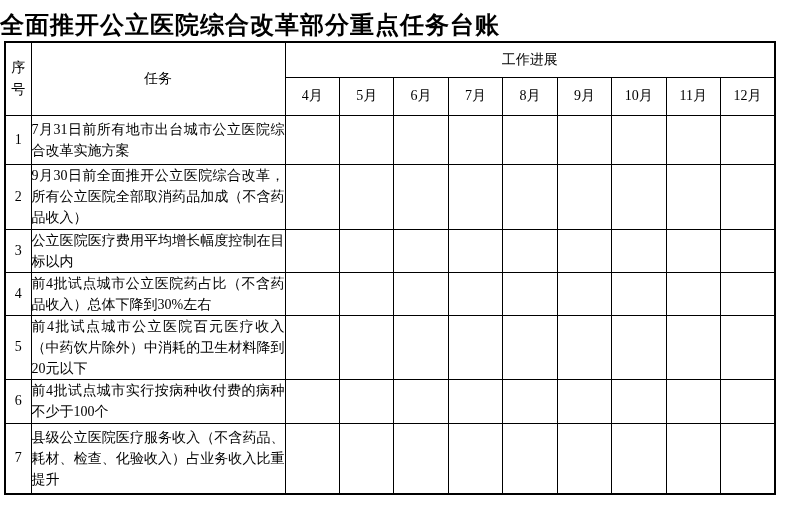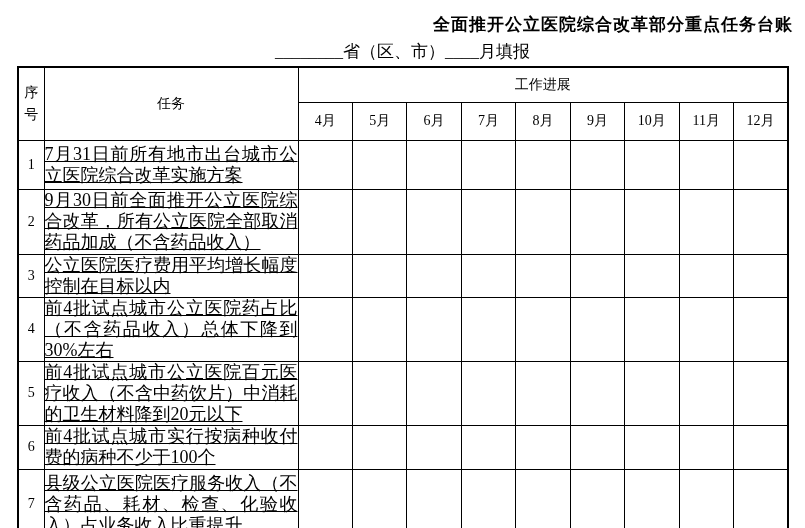--- a/index.html
+++ b/index.html
@@ -5,38 +5,38 @@
   * { box-sizing: border-box; }
   html, body { margin: 0; padding: 0; background: #ffffff; }
   body { font-family: "Liberation Serif", "DejaVu Serif", serif; color: #000; }
   .page {
     width: 805px;
     height: 528px;
     background: #fff;
     overflow: hidden;
   }
   .doc-title {
-    margin: 9px 12px 0 0;
-    text-align: right;
-    font-size: 17px;
+    margin: 9px 0 0 0;
+    text-align: left;
+    font-size: 24px;
     font-weight: 700;
     letter-spacing: 1px;
     line-height: 32px;
   }
   .doc-subtitle {
     text-align: center;
     font-size: 17px;
     line-height: 22px;
     margin: 0 0 3px 0;
   }
   table.ledger {
     border-collapse: collapse;
     table-layout: fixed;
     width: 772px;
-    margin-left: 17px;
+    margin-left: 4px;
     border: 2px solid #000;
   }
   table.ledger th, table.ledger td {
     border: 1px solid #000;
     padding: 0;
     font-weight: normal;
     overflow: hidden;
   }
   th.hdr {
     font-size: 14px;
@@ -45,36 +45,34 @@
     line-height: 22px;
   }
   tr.hdr-top { height: 35px; }
   tr.hdr-months { height: 38px; }
   td.no {
     text-align: center;
     vertical-align: middle;
     font-size: 14px;
   }
   td.task {
-    font-size: 18px;
+    font-size: 14px;
     line-height: 21px;
     padding: 2px 5px 2px 6px;
     text-align: justify;
     text-align-last: left;
     vertical-align: middle;
-    text-decoration: underline;
   }
   td.progress { background: #fff; }
 </style>
 </head>
 <body>
 
 <div class="page">
   <h1 class="doc-title">全面推开公立医院综合改革部分重点任务台账</h1>
-  <div class="doc-subtitle">________省（区、市）____月填报</div>
 
   <table class="ledger">
     <colgroup>
       <col style="width:26px">
       <col style="width:254px">
       <col>
         <col>
         <col>
         <col>
         <col>
@@ -149,21 +147,21 @@
           <td class="progress"></td>
           <td class="progress"></td>
           <td class="progress"></td>
           <td class="progress"></td>
           <td class="progress"></td>
           <td class="progress"></td>
           <td class="progress"></td>
         </tr>
         <tr style="height: 60px;">
           <td class="no">5</td>
-          <td class="task">前4批试点城市公立医院百元医疗收入（不含中药饮片）中消耗的卫生材料降到20元以下</td>
+          <td class="task">前4批试点城市公立医院百元医疗收入（中药饮片除外）中消耗的卫生材料降到20元以下</td>
           <td class="progress"></td>
           <td class="progress"></td>
           <td class="progress"></td>
           <td class="progress"></td>
           <td class="progress"></td>
           <td class="progress"></td>
           <td class="progress"></td>
           <td class="progress"></td>
           <td class="progress"></td>
         </tr>

